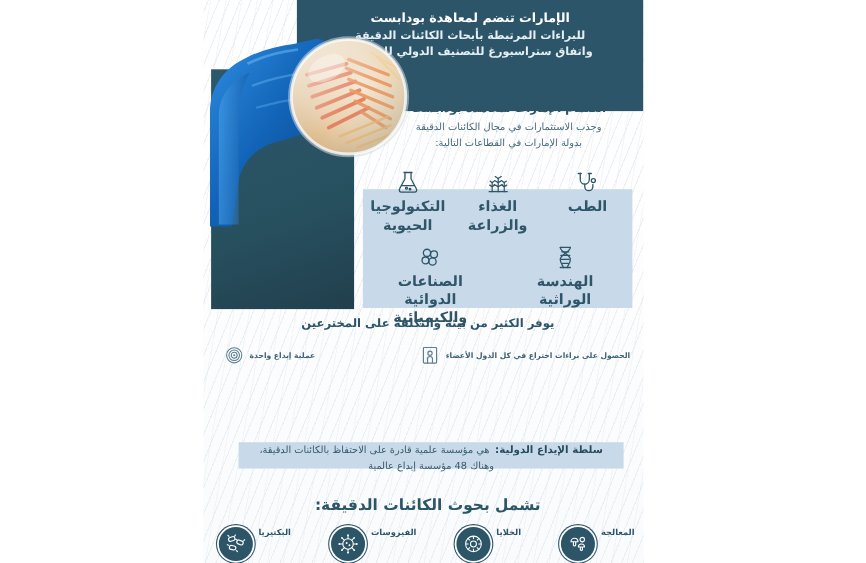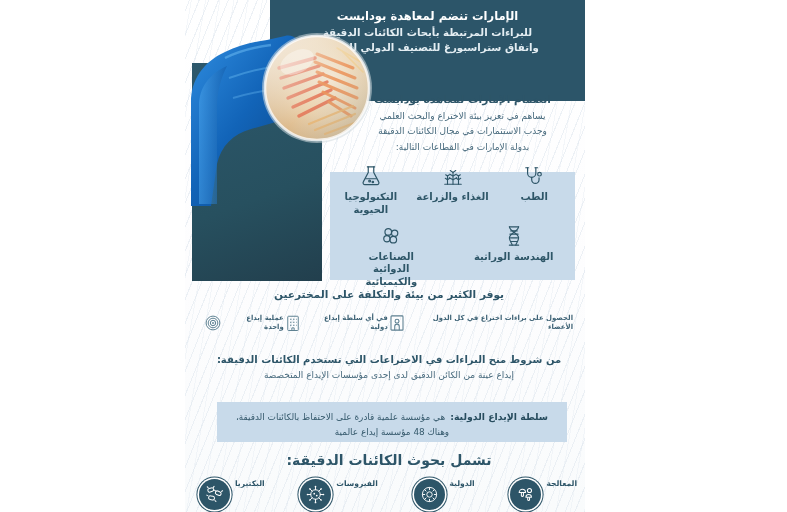--- a/index.html
+++ b/index.html
@@ -76,21 +76,21 @@
   .sectors{
     position:absolute; right:10px; top:172px;
     width:245px; height:108px;
     background:#c8daea;
     display:flex; flex-direction:column; justify-content:center;
     padding:4px 0; box-sizing:border-box;
   }
   .srow{display:flex;flex-direction:row;justify-content:space-around;align-items:flex-start;}
   .scell{width:33.33%;text-align:center;padding:3px 2px;}
   .scell .s-ico{height:26px;display:flex;align-items:center;justify-content:center;}
-  .scell .s-lab{font-size:10px;color:#2e5668;line-height:1.28;margin-top:2px;font-weight:600;}
+  .scell .s-lab{font-size:13px;color:#2e5668;line-height:1.28;margin-top:2px;font-weight:600;}
 
   
   .benefit-title{
     position:absolute; right:10px; top:288px; width:372px;
     text-align:center; font-size:10.6px; font-weight:bold; color:#2d5568;
   }
   .benefits{
     position:absolute; right:12px; top:310px;
     width:370px; height:26px;
     display:flex; flex-direction:row; justify-content:space-between; align-items:center;
@@ -103,21 +103,21 @@
   .conditions{
     position:absolute; right:10px; top:352px; width:372px;
     text-align:center; color:#2d5568;
   }
   .conditions .c-title{font-size:10px;font-weight:bold;line-height:1.5;}
   .conditions .c-body{font-size:9px;line-height:1.55;color:#46697c;margin-top:2px;}
 
   
   .authority{
     position:absolute; right:18px; top:402px;
-    width:350px; height:40px;
+    width:350px; height:24px;
     background:#c8daea;
     display:flex;align-items:center;justify-content:center;
     text-align:center; padding:4px 10px; box-sizing:border-box;
   }
   .authority .a-line{font-size:8.9px;line-height:1.6;color:#35596c;}
   .authority .a-strong{font-weight:bold;color:#274c5e;font-size:9.4px;}
 
   
   .micro-title{
     position:absolute; right:10px; top:452px; width:372px;
@@ -221,21 +221,20 @@
           <path d="M86 24 L106 44"></path>
       </g>
     </g>
     <circle cx="60" cy="60" r="52" fill="url(#rim)"></circle>
     <circle cx="60" cy="60" r="52" fill="none" stroke="#ffffff" stroke-width="2.6" opacity=".75"></circle>
     <ellipse cx="40" cy="34" rx="18" ry="11" fill="#ffffff" opacity=".35" transform="rotate(-28 40 34)"></ellipse>
   </svg>
 
   <div class="intro">
     <div class="i-title">انضمام الإمارات لمعاهدة بودابست</div>
-    <div class="i-body">يساهم في تعزيز بيئة الاختراع والبحث العلمي</div>
     <div class="i-body">وجذب الاستثمارات في مجال الكائنات الدقيقة</div>
     <div class="i-body">بدولة الإمارات في القطاعات التالية:</div>
   </div>
 
   <div class="sectors">
 
     <div class="srow">
       <div class="scell">
         <div class="s-ico">
           <svg width="22" height="22" viewBox="0 0 24 24" fill="none" stroke="#2e5668" stroke-width="1.3" stroke-linecap="round" stroke-linejoin="round">
@@ -321,50 +320,34 @@
       <div class="b-lab">الحصول على براءات اختراع في كل الدول الأعضاء</div>
       <div class="b-ico">
         <svg width="18" height="18" viewBox="0 0 24 24" fill="none" stroke="#5c7f90" stroke-width="1.4">
           <rect x="4" y="2.5" width="16" height="19" rx="1"></rect>
           <circle cx="12" cy="9.5" r="2.6"></circle>
           <path d="M9 21v-4.5a3 3 0 0 1 6 0V21" stroke-linecap="round"></path>
         </svg>
       </div>
     </div>
 
-    <div class="bitem">
-      <div class="b-lab">في أي سلطة إيداع دولية</div>
-      <div class="b-ico">
-        <svg width="18" height="18" viewBox="0 0 24 24" fill="none" stroke="#5c7f90" stroke-width="1.3">
-          <rect x="5" y="3" width="14" height="19" rx="1"></rect>
-          <path d="M8 7h2M12 7h2M16 7h1"></path>
-          <path d="M8 11h2M12 11h2M16 11h1"></path>
-          <path d="M8 15h2M12 15h2M16 15h1"></path>
-          <path d="M10.5 22v-3.5h3V22"></path>
-        </svg>
-      </div>
-    </div>
 
     <div class="bitem">
       <div class="b-lab">عملية إيداع واحدة</div>
       <div class="b-ico">
         <svg width="18" height="18" viewBox="0 0 24 24" fill="none" stroke="#5c7f90" stroke-width="1.3">
           <circle cx="12" cy="12" r="9.2"></circle>
           <circle cx="12" cy="12" r="6.4"></circle>
           <circle cx="12" cy="12" r="3.6"></circle>
           <circle cx="12" cy="12" r="1.2" fill="#5c7f90" stroke="none"></circle>
         </svg>
       </div>
     </div>
   </div>
 
-  <div class="conditions">
-    <div class="c-title">من شروط منح البراءات في الاختراعات التي تستخدم الكائنات الدقيقة:</div>
-    <div class="c-body">إيداع عينة من الكائن الدقيق لدى إحدى مؤسسات الإيداع المتخصصة</div>
-  </div>
 
   <div class="authority">
     <div>
       <span class="a-strong">سلطة الإيداع الدولية:</span>
       <span class="a-line">هي مؤسسة علمية قادرة على الاحتفاظ بالكائنات الدقيقة،</span>
       <div class="a-line">وهناك 48 مؤسسة إيداع عالمية</div>
     </div>
   </div>
 
   <div class="micro-title">تشمل بحوث الكائنات الدقيقة:</div>
@@ -377,21 +360,21 @@
           <path d="M4 9.5a4 4 0 0 1 8 0z" stroke-linejoin="round"></path>
           <path d="M6.8 9.5v4a1.4 1.4 0 0 0 2.6 0v-4"></path>
           <path d="M12.5 15.5a3.4 3.4 0 0 1 7 0z" stroke-linejoin="round"></path>
           <path d="M14.8 15.5v3.2a1.2 1.2 0 0 0 2.3 0v-3.2"></path>
           <circle cx="17" cy="7" r="2.6"></circle>
         </svg>
       </div>
     </div>
 
     <div class="mitem">
-      <div class="m-lab">الدولية</div>
+      <div class="m-lab">الخلايا</div>
       <div class="mcircle">
         <svg width="19" height="19" viewBox="0 0 24 24" fill="none" stroke="#ffffff" stroke-width="1.2">
           <circle cx="12" cy="12" r="9"></circle>
           <circle cx="12" cy="12" r="3.4"></circle>
           <path d="M12 3v3.4M12 17.6V21M3 12h3.4M17.6 12H21"></path>
           <path d="M5.6 5.6l2.4 2.4M16 16l2.4 2.4M18.4 5.6L16 8M8 16l-2.4 2.4"></path>
         </svg>
       </div>
     </div>
 

